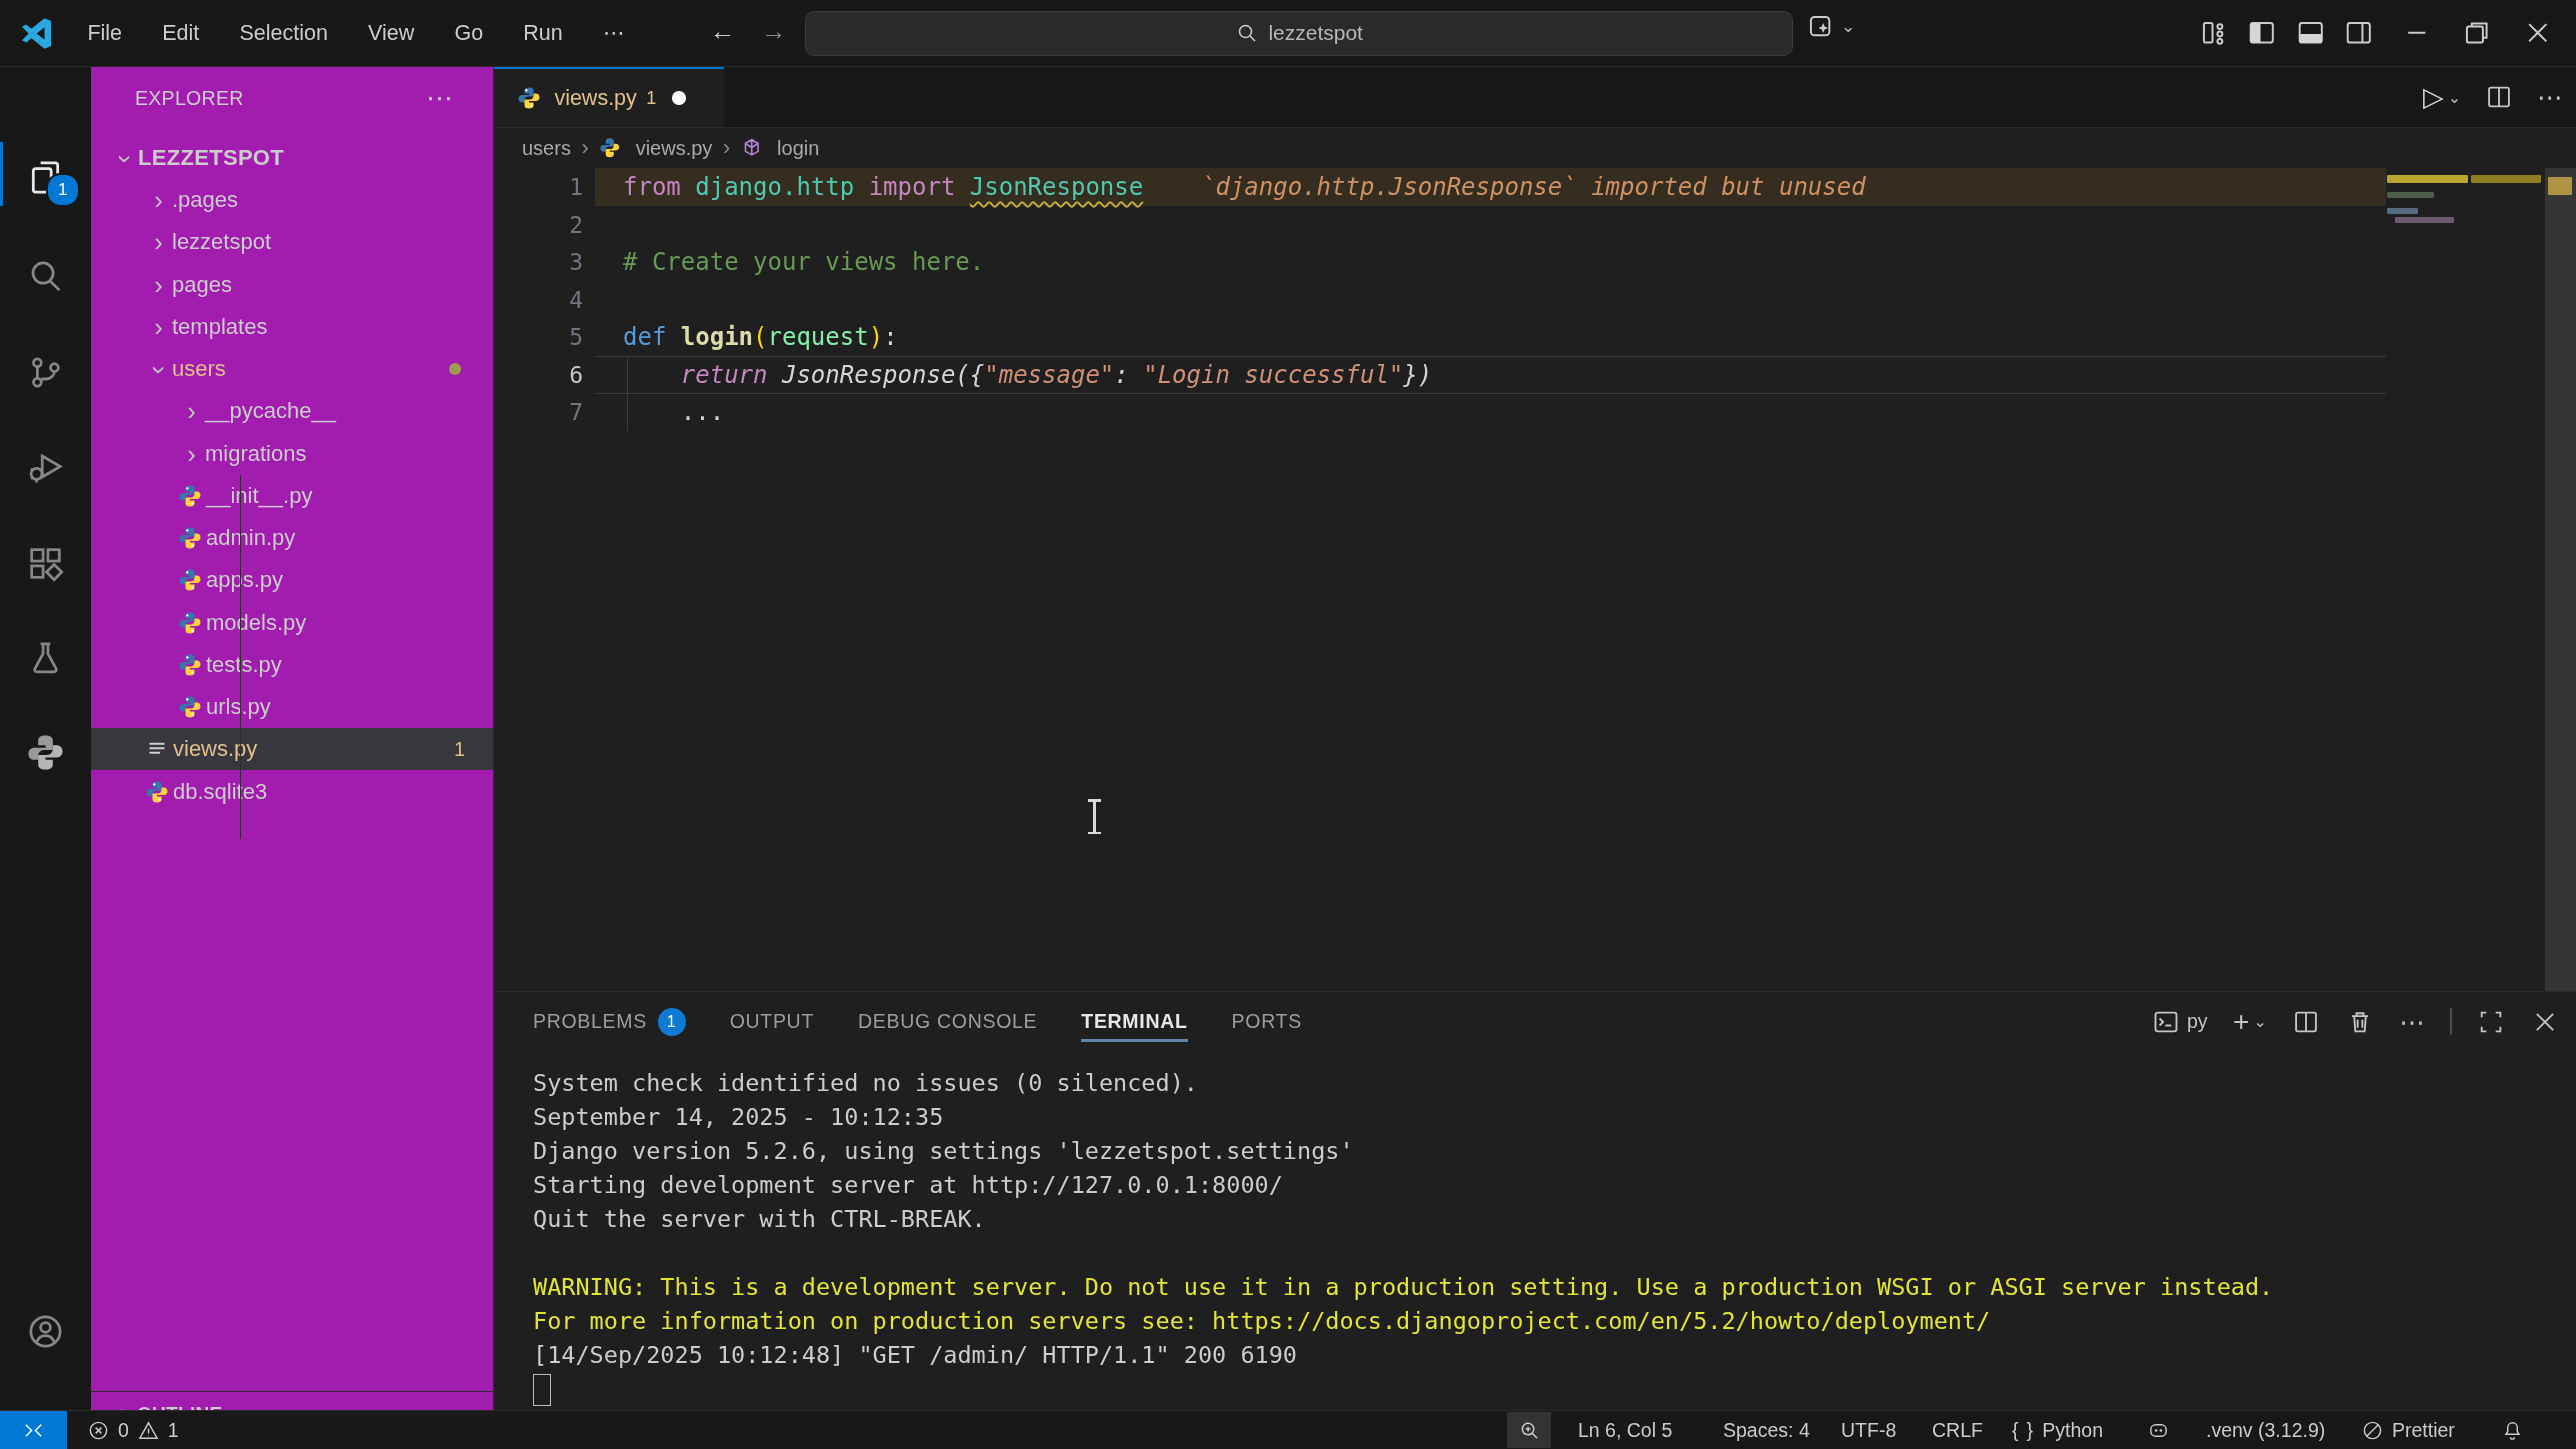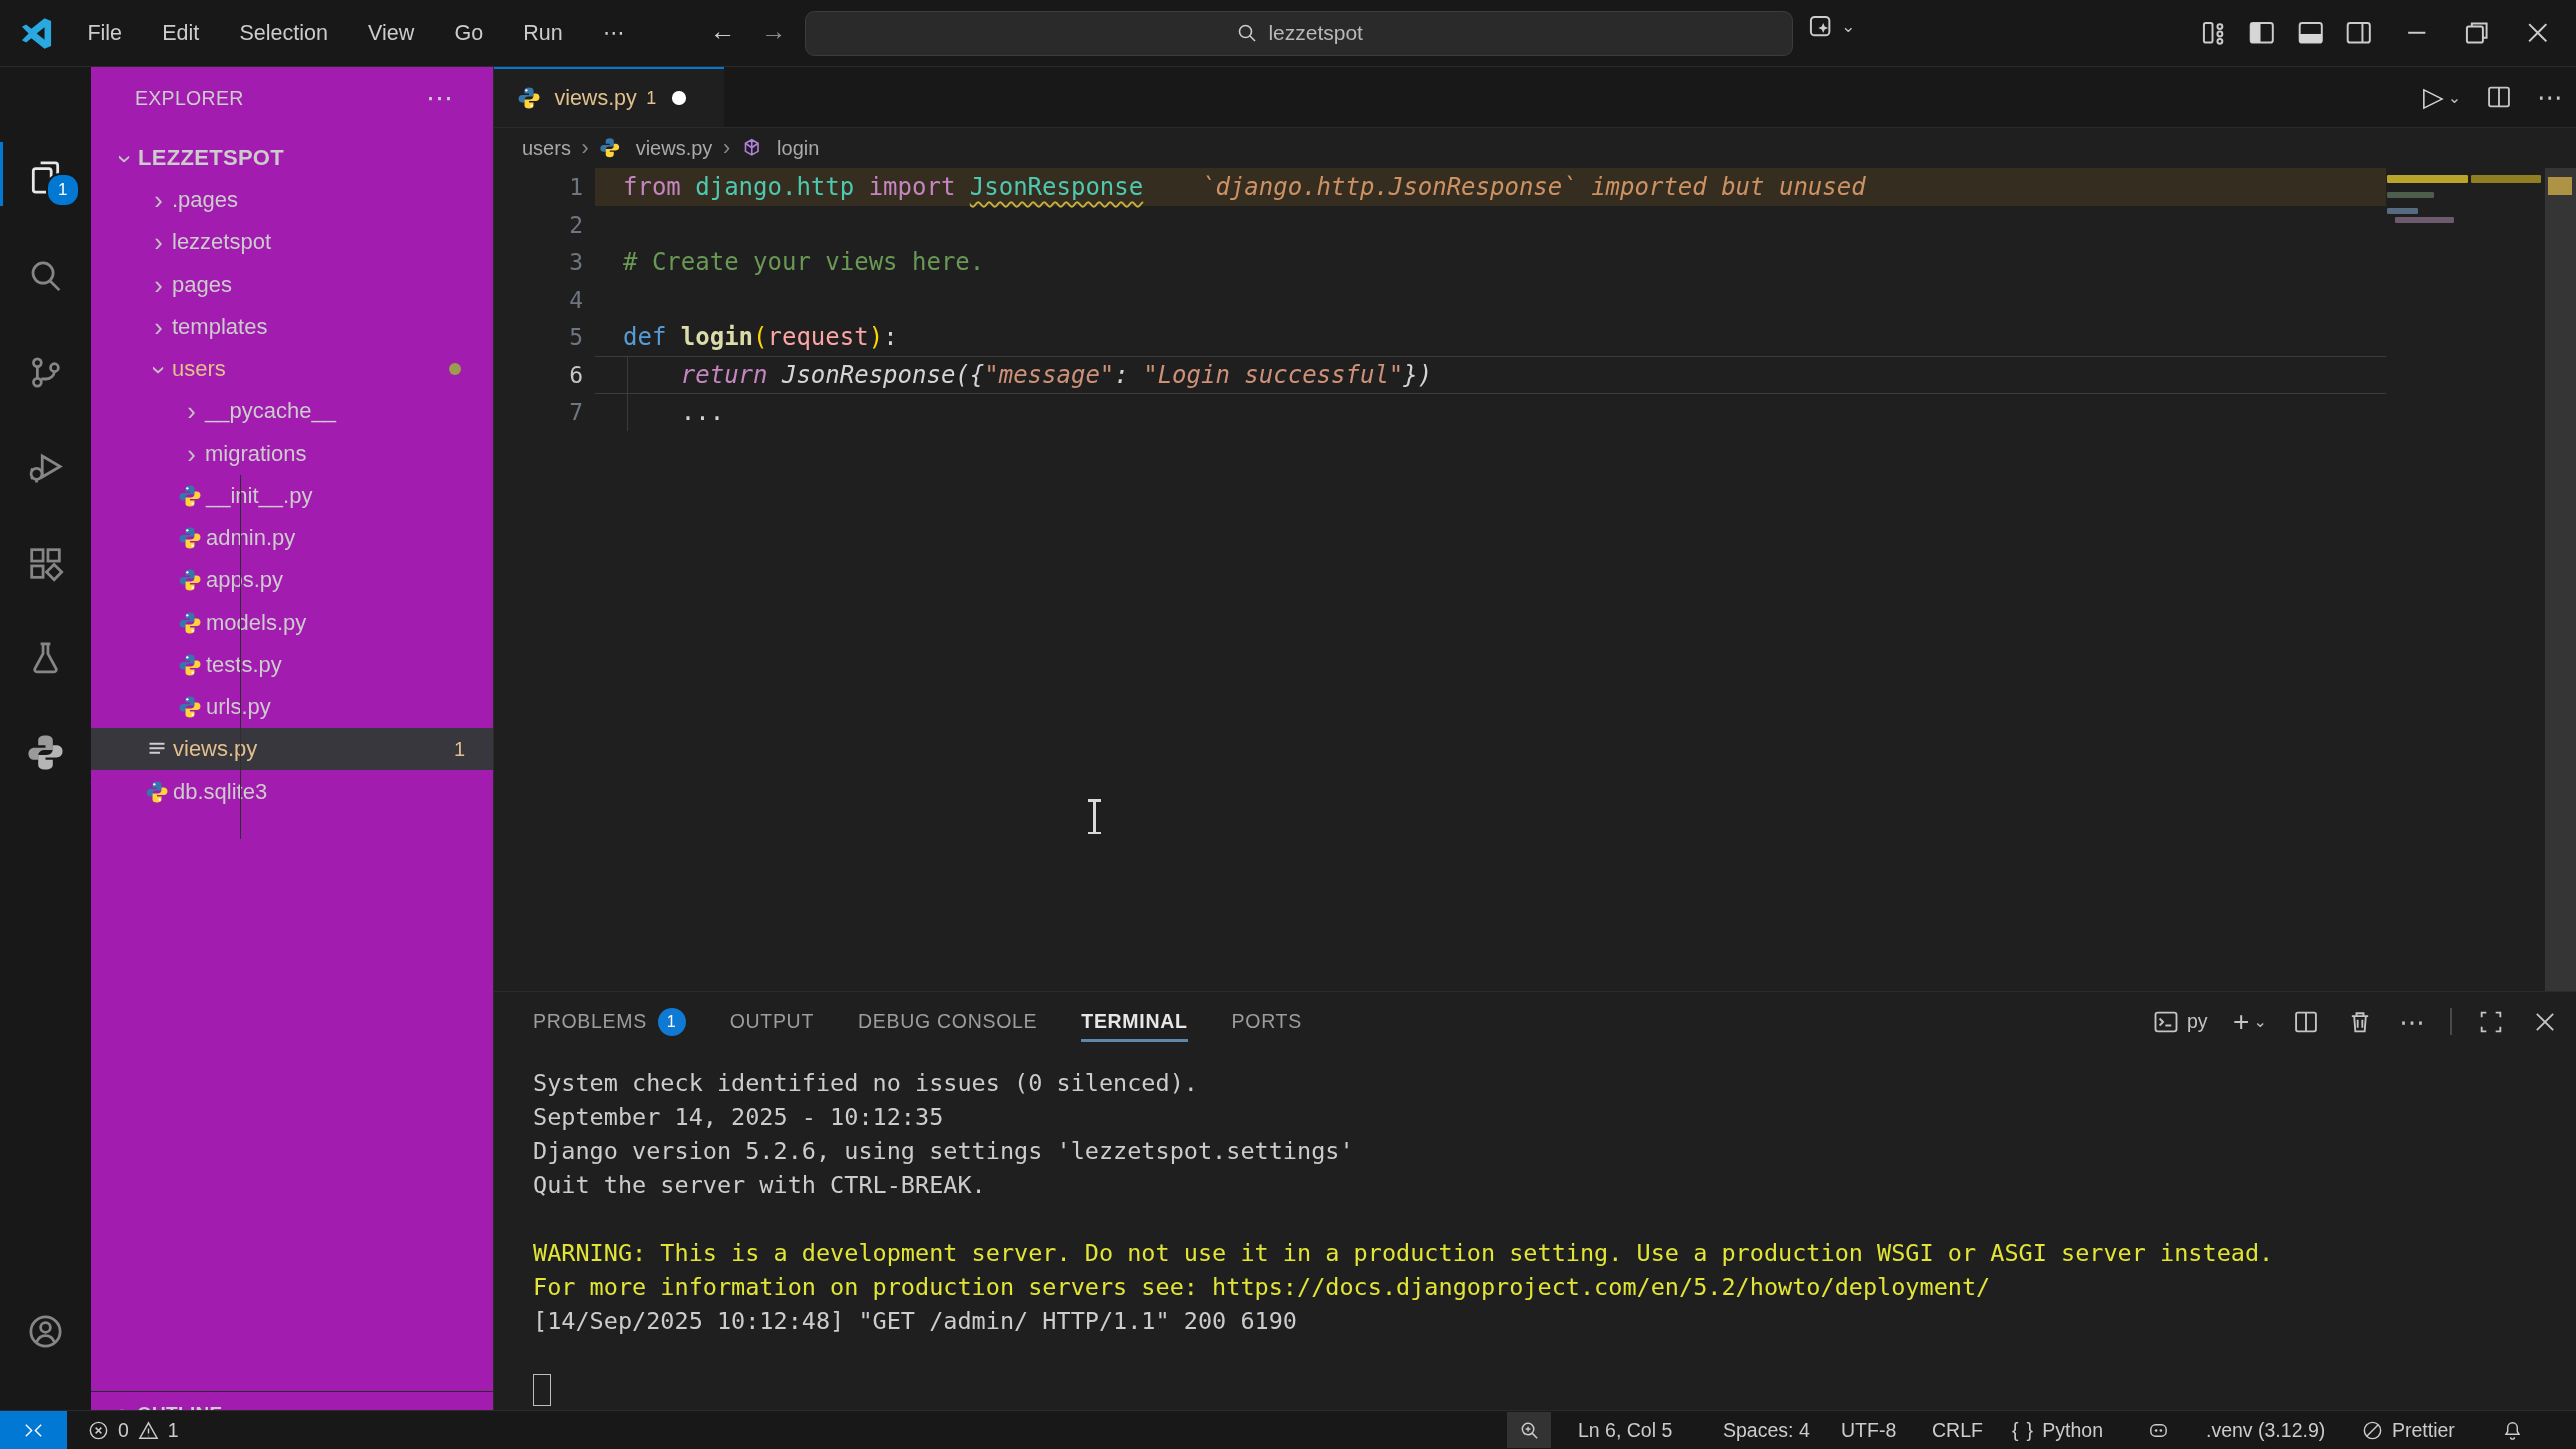--- a/index.html
+++ b/index.html
@@ -56,21 +56,21 @@
   .tab .tnum{font-size:18px;color:#e2c08d;}
   .dirty-dot{width:13.4px;height:13.4px;border-radius:50%;background:#ffffff;margin-left:6.7px;}
   .ed-actions{position:absolute;right:13.4px;top:0;height:60px;display:flex;align-items:center;gap:24px;}
   .breadcrumb{position:absolute;left:0;top:62px;width:2082px;height:38px;display:flex;align-items:center;gap:10.7px;padding-left:28px;box-sizing:border-box;font-size:20px;color:#a9a9a9;}
   .bc-sep{font-size:21.5px;color:#8a8a8a;}
   .code{position:absolute;left:0;top:101px;width:2082px;height:824px;font-family:"DejaVu Sans Mono",monospace;}
   .gut{position:absolute;left:0;width:89px;text-align:right;font-size:23px;color:#6e7681;height:38px;line-height:38px;}
   .gut.cur{color:#c6c6c6;}
   .cl{position:absolute;left:129px;height:26px;line-height:38px;font-size:24px;color:#d4d4d4;white-space:pre;}
   .tk-kw{color:#C586C0;} .tk-mod{color:#4EC9B0;} .tk-def{color:#569CD6;} .tk-fn{color:#DCDCAA;font-weight:700;}
-  .tk-par{color:#fca5a5;} .tk-gold{color:#FFD700;} .tk-txt{color:#d4d4d4;} .tk-cm{color:#6A9955;}
+  .tk-par{color:#86efac;} .tk-gold{color:#FFD700;} .tk-txt{color:#d4d4d4;} .tk-cm{color:#6A9955;}
   .tk-str{color:#CE9178;} .tk-hint{color:#cd9163;font-style:italic;}
   .it{font-style:italic;}
   .wavy{text-decoration:underline wavy #c8b03c;text-decoration-thickness:2px;text-underline-offset:6px;}
   .warnline{position:absolute;left:101px;top:0;width:1791px;height:38px;background:rgba(204,150,40,0.13);}
   .curline-b{position:absolute;left:101px;width:1791px;height:0;border-top:1.3px solid #3c3c3c;}
   .ind-guide{position:absolute;left:133px;top:188px;width:1.3px;height:75px;background:#3a3a3a;}
   .minimap{position:absolute;left:1892px;top:1.3px;width:157px;height:201px;}
   .mm-line{position:absolute;border-radius:1.3px;}
   .scrollbar{position:absolute;left:2051px;top:0;width:31px;height:924px;background:rgba(110,112,115,.28);}
   .ovr-warn{position:absolute;left:2054px;top:9.4px;width:24px;height:17.4px;background:#c8a133;}
@@ -487,20 +487,21 @@
       </svg>
       <svg class="pan-ico" viewBox="0 0 24 24">
         <path d="M5 5l14 14M19 5L5 19"></path>
       </svg>
     </div>
 
     <div class="term" id="termlines">
         <div class="tl">System check identified no issues (0 silenced).</div>
         <div class="tl">September 14, 2025 - 10:12:35</div>
         <div class="tl">Django version 5.2.6, using settings 'lezzetspot.settings'</div>
+        <div class="tl">Starting development server at http://127.0.0.1:8000/</div>
         <div class="tl">Quit the server with CTRL-BREAK.</div>
         <div class="tl"> </div>
         <div class="tl warn">WARNING: This is a development server. Do not use it in a production setting. Use a production WSGI or ASGI server instead.</div>
         <div class="tl warn">For more information on production servers see: https://docs.djangoproject.com/en/5.2/howto/deployment/</div>
         <div class="tl">[14/Sep/2025 10:12:48] "GET /admin/ HTTP/1.1" 200 6190</div>
       </div>
     <div class="term-cursor"></div>
   </div>
 
   <div class="statusbar">

